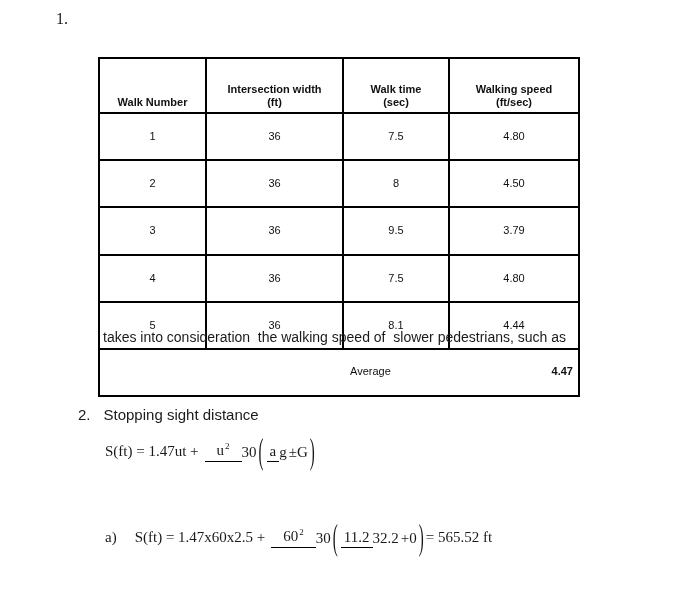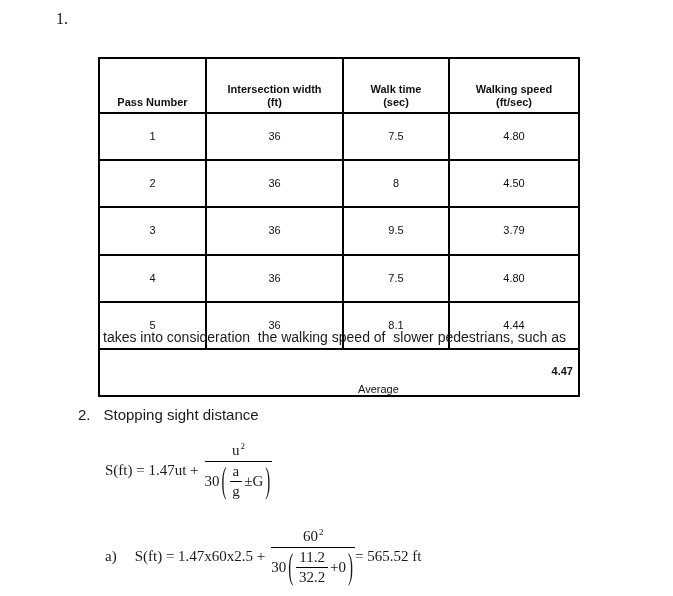--- a/index.html
+++ b/index.html
@@ -22,21 +22,21 @@
   }
   table.data th, table.data td {
     border:2px solid #000; text-align:center; padding:16px; line-height:1.2;
   }
   table.data thead th {
     font-weight:bold; height:34px; vertical-align:bottom;
     padding-bottom:3px; white-space:pre-line;
   }
   table.data tbody td { height:13px; }
   td.avg-cell { position:relative; height:14px; }
-  .avg-label { position:absolute; left:258px; top:50%; transform:translateY(-50%);margin-top:18px; }
+  .avg-label { position:absolute; left:250px; top:50%; transform:translateY(-50%); }
   .avg-value { position:absolute; right:5px; top:50%; transform:translateY(-50%);font-weight:bold; }
 
   
   .para {
     position:absolute; left:103px; top:230px;
     font-size:14px; line-height:43px; white-space:pre; color:#1a1a1a;
   }
 
   
   .item2 { position:absolute; left:78px; top:406px; font-size:15px; }
@@ -45,21 +45,21 @@
   
   .formula {
     position:absolute; font-family:"Liberation Serif",serif;
     font-size:15px; display:flex; align-items:center; color:#1a1a1a;
   }
   .formula1 { left:105px; top:441px; }
   .formula2 { left:105px; top:527px; }
   .eq-label { margin-right:18px; }
   .lhs { margin-right:6px; white-space:pre; }
   .rhs { white-space:pre; }
-  .frac { display:inline-flex; flex-direction:column; align-items:stretch; text-align:center; }
+  .frac { display:inline-flex; align-items:stretch; text-align:center; }
   .frac > .fnum { border-bottom:1px solid #000; padding:0 12px 2px; }
   .frac > .fden { display:flex; align-items:center; justify-content:flex-start; padding-top:1px; }
   .frac.inner { margin:0 1px; }
   .frac.inner > .fnum { border-bottom:1px solid #000; padding:0 3px 1px; }
   .frac.inner > .fden2 { padding-top:1px; text-align:center; }
   .bigparen { display:inline-block; transform:scaleY(2.4); font-size:15px; margin:0 2px; font-weight:400; }
   sup.exp { font-size:9px; margin-left:1px; }
   .den-suffix { margin-left:1px; }
 </style>
 </head>
@@ -71,21 +71,21 @@
 
   <table class="data">
     <colgroup>
       <col style="width:107px">
         <col style="width:137px">
         <col style="width:106px">
         <col style="width:130px">
     </colgroup>
     <thead>
       <tr>
-        <th>Pass Number</th>
+        <th>Walk Number</th>
         <th>Intersection width (ft)</th>
         <th>Walk time (sec)</th>
         <th>Walking speed
 (ft/sec)</th>
       </tr>
     </thead>
     <tbody>
       <tr>
         <td>1</td>
         <td>36</td>

